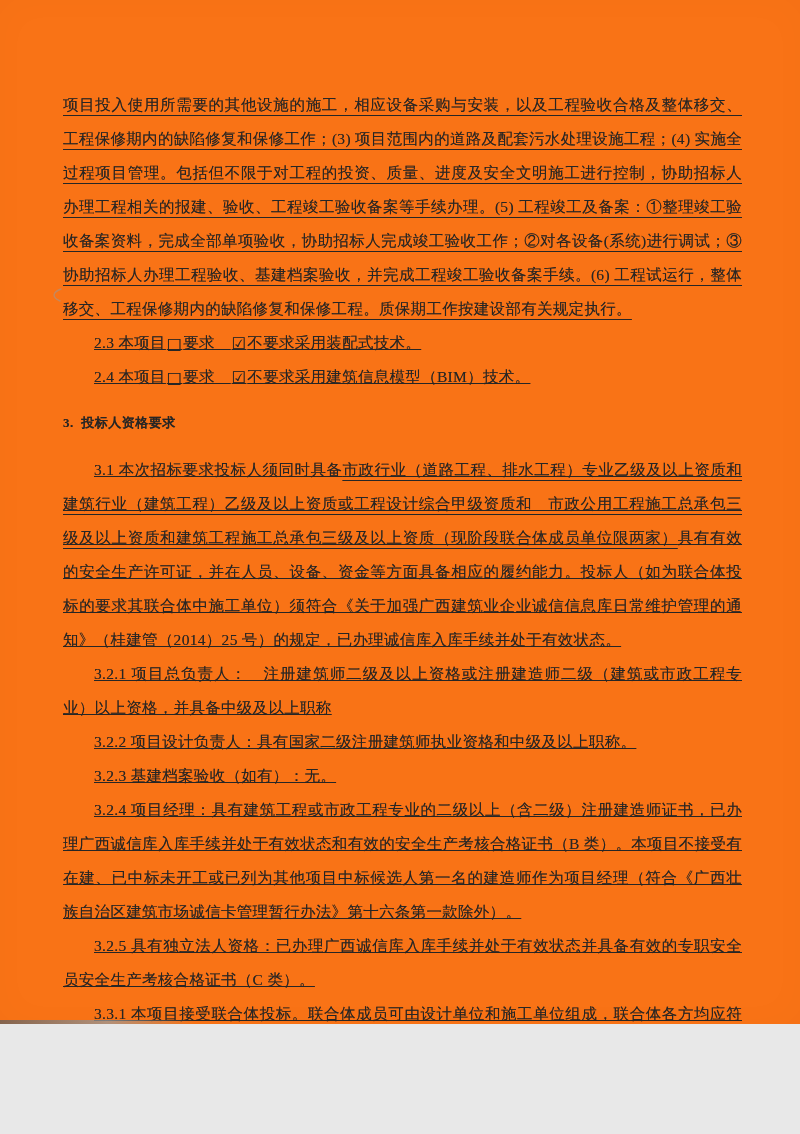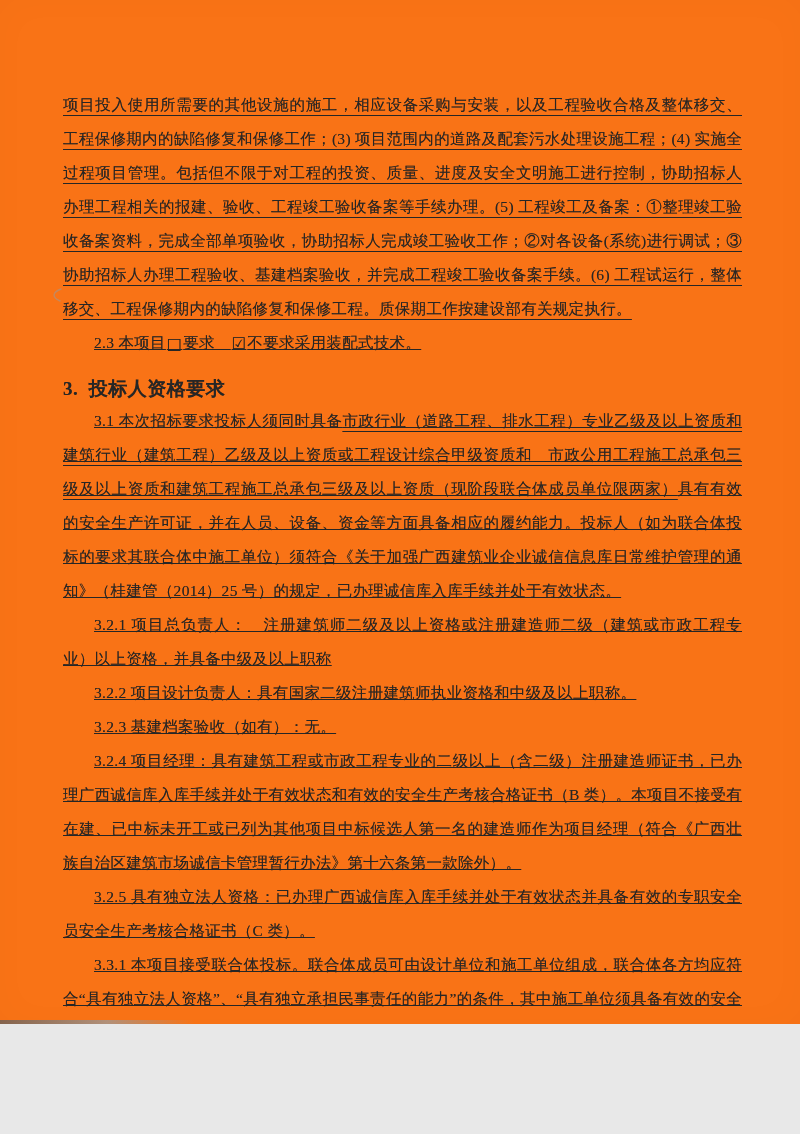--- a/index.html
+++ b/index.html
@@ -28,23 +28,23 @@
   .blk {
     margin: 0;
     font-size: 15.5px;
     line-height: 34px;
     text-align: justify;
     letter-spacing: 0.3px;
     text-shadow: 0 0 0.5px rgba(20,20,20,0.45);
   }
   .blk.indent { text-indent: 2em; text-decoration: underline; }
   .blk.heading {
-    font-size: 19px;
+    font-size: 13px;
     font-weight: bold;
-    margin: 14px 0 0 0;
+    margin: 14px 0 15px 0;
     line-height: 30px;
     text-align: left;
     letter-spacing: 0.5px;
   }
   .u {
     text-decoration: underline;
     text-decoration-thickness: 1.2px;
     text-underline-offset: 5px;
   }
   .cbx {
@@ -79,20 +79,21 @@
   }
 </style>
 </head>
 <body>
 
 <div class="page">
   <div class="doc">
 
   <p class="blk body"><span class="u">项目投入使用所需要的其他设施的施工，相应设备采购与安装，以及工程验收合格及整体移交、工程保修期内的缺陷修复和保修工作；(3) 项目范围内的道路及配套污水处理设施工程；(4) 实施全过程项目管理。包括但不限于对工程的投资、质量、进度及安全文明施工进行控制，协助招标人办理工程相关的报建、验收、工程竣工验收备案等手续办理。(5) 工程竣工及备案：①整理竣工验收备案资料，完成全部单项验收，协助招标人完成竣工验收工作；②对各设备(系统)进行调试；③协助招标人办理工程验收、基建档案验收，并完成工程竣工验收备案手续。(6) 工程试运行，整体移交、工程保修期内的缺陷修复和保修工程。质保期工作按建设部有关规定执行。</span></p>
       <p class="blk body indent"><span>2.3 本项目</span><span class="cbx">□</span><span>要求　</span><span class="cbx">☑</span><span>不要求采用装配式技术。</span></p>
+      <p class="blk body indent"><span>2.4 本项目</span><span class="cbx">□</span><span>要求　</span><span class="cbx">☑</span><span>不要求采用建筑信息模型（BIM）技术。</span></p>
       <p class="blk heading"><span>3.&nbsp;&nbsp;投标人资格要求</span></p>
       <p class="blk body indent"><span>3.1 本次招标要求投标人须同时具备</span><span class="u">市政行业（道路工程、排水工程）专业乙级及以上资质和建筑行业（建筑工程）乙级及以上资质或工程设计综合甲级资质和　市政公用工程施工总承包三级及以上资质和建筑工程施工总承包三级及以上资质（现阶段联合体成员单位限两家）</span><span>具有有效的安全生产许可证，并在人员、设备、资金等方面具备相应的履约能力。投标人（如为联合体投标的要求其联合体中施工单位）须符合《关于加强广西建筑业企业诚信信息库日常维护管理的通知》（桂建管（2014）25 号）的规定，已办理诚信库入库手续并处于有效状态。</span></p>
       <p class="blk body indent"><span>3.2.1 项目总负责人：　注册建筑师二级及以上资格或注册建造师二级（建筑或市政工程专业）以上资格，并具备中级及以上职称</span></p>
       <p class="blk body indent"><span>3.2.2 项目设计负责人：具有国家二级注册建筑师执业资格和中级及以上职称。</span></p>
       <p class="blk body indent"><span>3.2.3 基建档案验收（如有）：无。</span></p>
       <p class="blk body indent"><span>3.2.4 项目经理：具有建筑工程或市政工程专业的二级以上（含二级）注册建造师证书，已办理广西诚信库入库手续并处于有效状态和有效的安全生产考核合格证书（B 类）。本项目不接受有在建、已中标未开工或已列为其他项目中标候选人第一名的建造师作为项目经理（符合《广西壮族自治区建筑市场诚信卡管理暂行办法》第十六条第一款除外）。</span></p>
       <p class="blk body indent"><span>3.2.5 具有独立法人资格：已办理广西诚信库入库手续并处于有效状态并具备有效的专职安全员安全生产考核合格证书（C 类）。</span></p>
       <p class="blk body indent"><span>3.3.1 本项目接受联合体投标。联合体成员可由设计单位和施工单位组成，联合体各方均应符合“具有独立法人资格”、“具有独立承担民事责任的能力”的条件，其中施工单位须具备有效的安全生产许可</span></p>
     </div>
 

